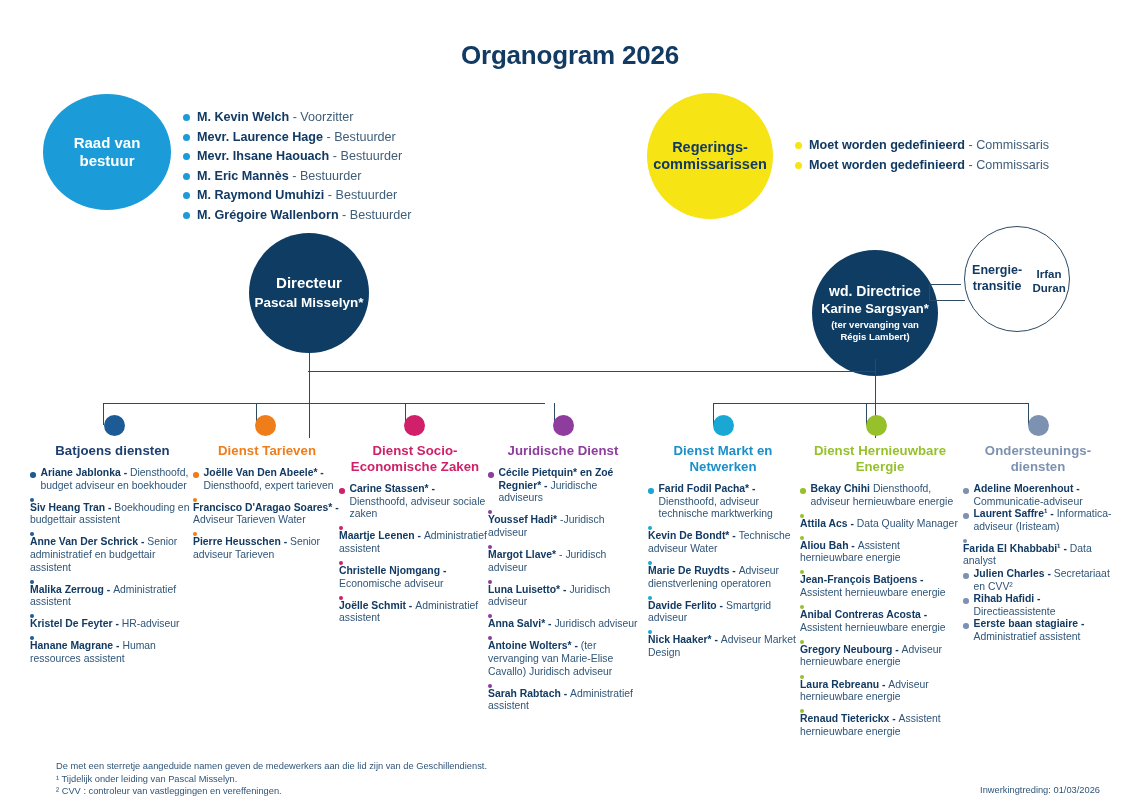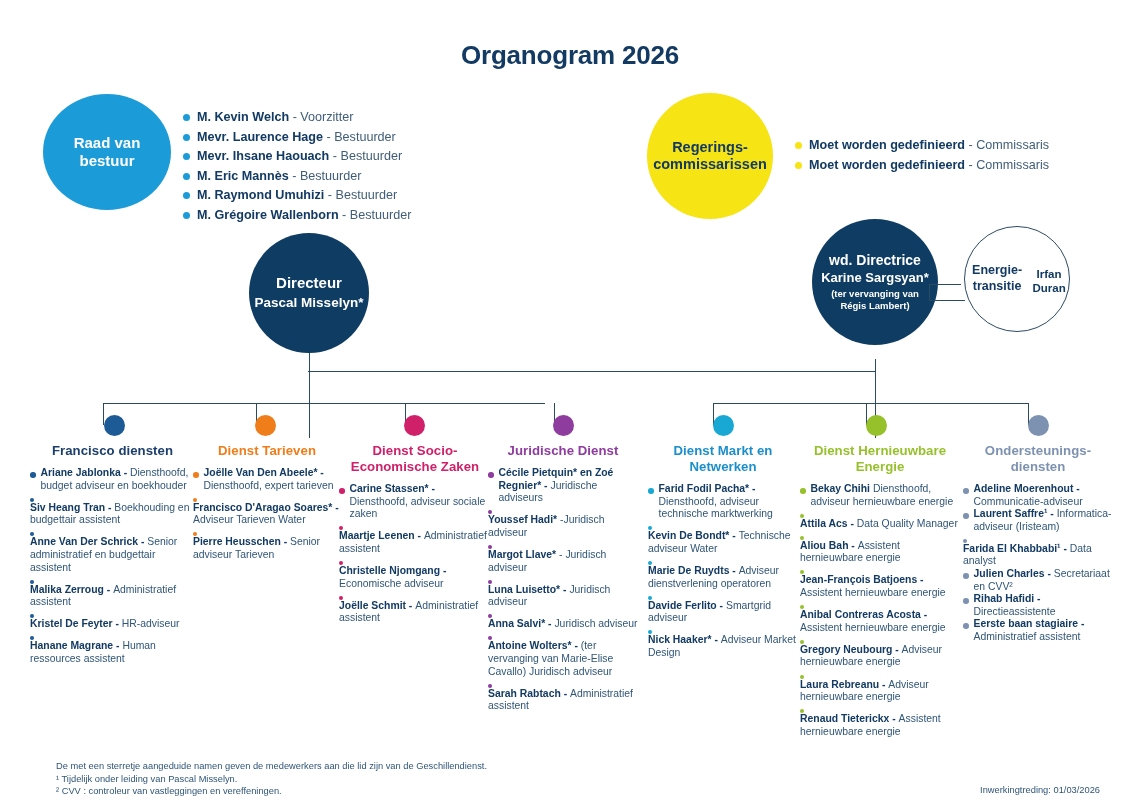--- a/index.html
+++ b/index.html
@@ -40,21 +40,21 @@
     font-size:14.5px; font-weight:bold;
   }
   #director-circle {
     left:249px; top:233px; width:120px; height:120px;
     background:#0f3c63; color:#ffffff;
     font-size:14px; font-weight:bold; flex-direction:column;
   }
   #director-circle .l1 { font-size:15px; }
   #director-circle .l2 { font-size:13.5px; margin-top:3px; }
   #directrice-circle {
-    left:812px; top:219px; width:126px; height:126px;
+    left:812px; top:250px; width:126px; height:126px;
     background:#0f3c63; color:#ffffff;
     font-size:12px; font-weight:bold; flex-direction:column;
     padding:0 8px;
   }
   #directrice-circle .l1 { font-size:14px; }
   #directrice-circle .l2 { font-size:13px; margin-top:1px; }
   #directrice-circle .l3 { font-size:9.5px; margin-top:3px; line-height:1.25; }
   #energy-circle {
     left:964px; top:226px; width:106px; height:106px;
     background:#ffffff; border:1.3px solid #2d4a63;
@@ -210,21 +210,21 @@
   <div class="ln vl" style="left:713px;  top:403px;  height:22px;"></div>
   <div class="ln vl" style="left:866px;  top:403px;  height:22px;"></div>
   <div class="ln vl" style="left:1028px; top:403px; height:22px;"></div>
   <div class="ln hl" style="left:929px; top:284px; width:32px;"></div>
   <div class="ln vl" style="left:929px; top:284px; height:16px;"></div>
   <div class="ln hl" style="left:929px; top:300px; width:36px;"></div>
 
   <div id="dept-holder">
       <div class="dept" style="left: 30px; width: 165px;">
         <div class="pin" style="background: rgb(29, 91, 150); margin-left: 74px;"></div>
-        <div class="dept-title" style="color: rgb(29, 63, 110);">Francisco diensten</div>
+        <div class="dept-title" style="color: rgb(29, 63, 110);">Batjoens diensten</div>
         <ul>
           <li class="lvl1">
             <span class="b1" style="background: rgb(29, 91, 150);"></span>
             <span class="txt"><span class="nm">Ariane Jablonka - </span><span class="rl">Diensthoofd, budget adviseur en boekhouder</span></span>
           </li>
           <li class="lvl2">
             <span class="b2" style="background: rgb(29, 91, 150);"></span>
             <span class="txt"><span class="nm">Siv Heang Tran  - </span><span class="rl">Boekhouding en budgettair assistent</span></span>
           </li>
           <li class="lvl2">

